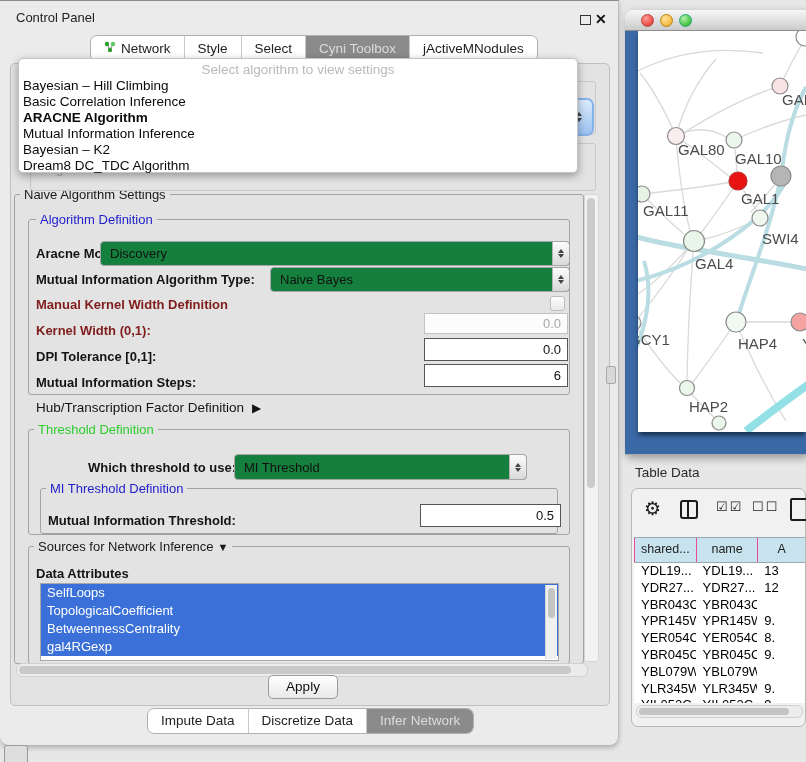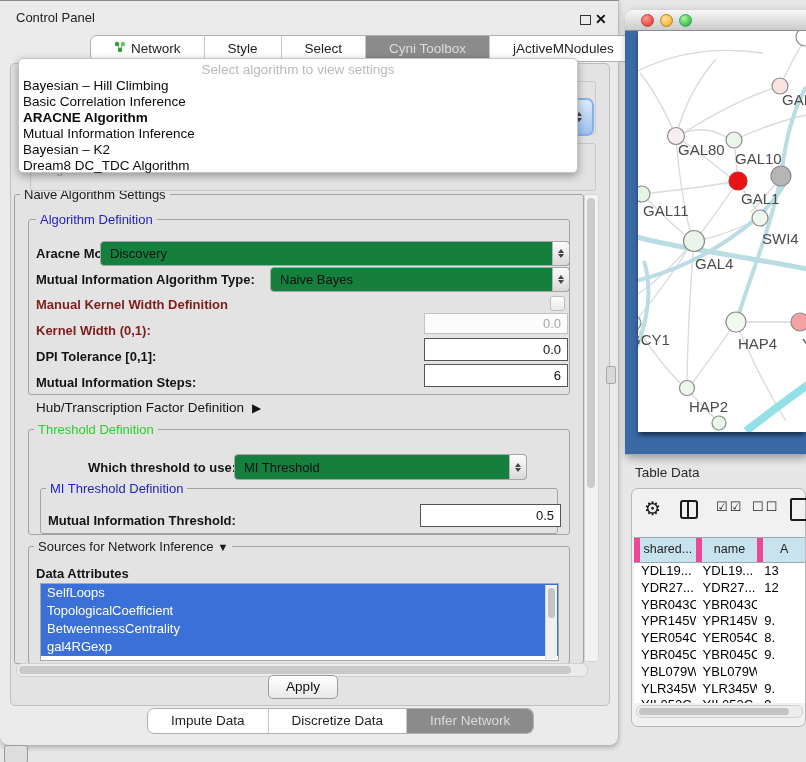--- a/index.html
+++ b/index.html
@@ -11,21 +11,21 @@
     border-top:1px solid #8a8a8a;border-right:1px solid #bdbdbd;border-bottom:1px solid #b5b5b5;
     border-radius:0 0 9px 9px;box-shadow:0 2px 5px rgba(0,0,0,.22);}
   .cp-title-text{position:absolute;left:16px;top:9px;font-size:13px;color:#222;}
   .float-ico{position:absolute;left:580px;top:14px;width:9px;height:8px;border:1.5px solid #333;}
   .close-ico{position:absolute;left:595px;top:10px;font-size:14px;font-weight:bold;color:#111;}
 
   .seg-tabs{position:absolute;display:inline-flex;background:#fff;border:1px solid #b0b0b0;
     border-radius:7px;overflow:hidden;}
   .cp-tabs{left:90px;top:34px;height:25px;}
   .bottom-tabs{left:147px;top:707px;height:24px;}
-  .seg-tabs .tab{display:flex;align-items:center;gap:5px;padding:0 23px;font-size:13.5px;
+  .seg-tabs .tab{display:flex;align-items:center;gap:5px;padding:0 13px;font-size:13.5px;
     color:#222;white-space:nowrap;border-left:1px solid #c9c9c9;}
   .seg-tabs .tab:first-child{border-left:none;}
   .seg-tabs .tab.sel{background:#8b8b8b;color:#dcdcdc;}
   .cp-tabs .tab{line-height:25px;} .bottom-tabs .tab{line-height:24px;}
 
   .cp-main{position:absolute;left:10px;top:62px;width:598px;height:641px;background:#e3e3e3;
     border:1px solid #bfbfbf;border-radius:5px;}
 
   
   .gbox{position:absolute;border:1px solid #a3a3a3;border-radius:3px;}
@@ -101,21 +101,21 @@
   .tp-box{position:absolute;left:6px;top:33px;width:175px;height:239px;background:#f1f1f1;
     border:1px solid #b8b8b8;border-radius:7px;box-sizing:border-box;}
   .tp-toolbar{position:absolute;left:0;top:8px;height:26px;width:100%;}
   .gear{position:absolute;left:12px;top:0px;font-size:19px;color:#1a1a1a;}
   .col-ico{position:absolute;left:48px;top:3px;width:14px;height:15px;border:2px solid #1a1a1a;border-radius:3px;}
   .col-ico::after{content:"";position:absolute;left:5px;top:0;width:2px;height:15px;background:#1a1a1a;}
   .chk-ico{position:absolute;top:2px;font-size:13px;color:#222;letter-spacing:2px;}
   .file-ico{position:absolute;left:158px;top:1px;width:15px;height:19px;border:2px solid #1a1a1a;border-radius:2px;}
   .tp-table{position:absolute;left:2px;top:48px;width:171px;height:166px;overflow:hidden;font-size:13px;}
   .tp-hrow{display:flex;height:24px;background:#c8e3ee;border-top:1px solid #9aa9b0;border-bottom:1px solid #9aa9b0;}
-  .tp-th{box-sizing:border-box;border-left:6px solid #ec4899;text-align:center;line-height:23px;font-size:12.5px;color:#222;overflow:hidden;white-space:nowrap;}
+  .tp-th{box-sizing:border-box;border-left:1px solid #ec4899;text-align:center;line-height:23px;font-size:12.5px;color:#222;overflow:hidden;white-space:nowrap;}
   .tp-tr{display:flex;height:16.8px;background:#fff;}
   .tp-td{box-sizing:border-box;padding-left:7px;line-height:16.8px;color:#000;overflow:hidden;white-space:nowrap;}
   .tp-hscroll{position:absolute;left:4px;top:216px;width:165px;height:11px;background:#ececec;border:1px solid #d0d0d0;border-radius:6px;}
   .tp-hthumb{position:absolute;left:2px;top:1.5px;width:150px;height:7px;background:#c4c4c4;border-radius:4px;}
 
   .bl-icon{position:absolute;left:4px;top:745px;width:22px;height:17px;background:#dedede;border:1px solid #999;border-radius:3px;}
 </style>
 </head>
 <body>
 

